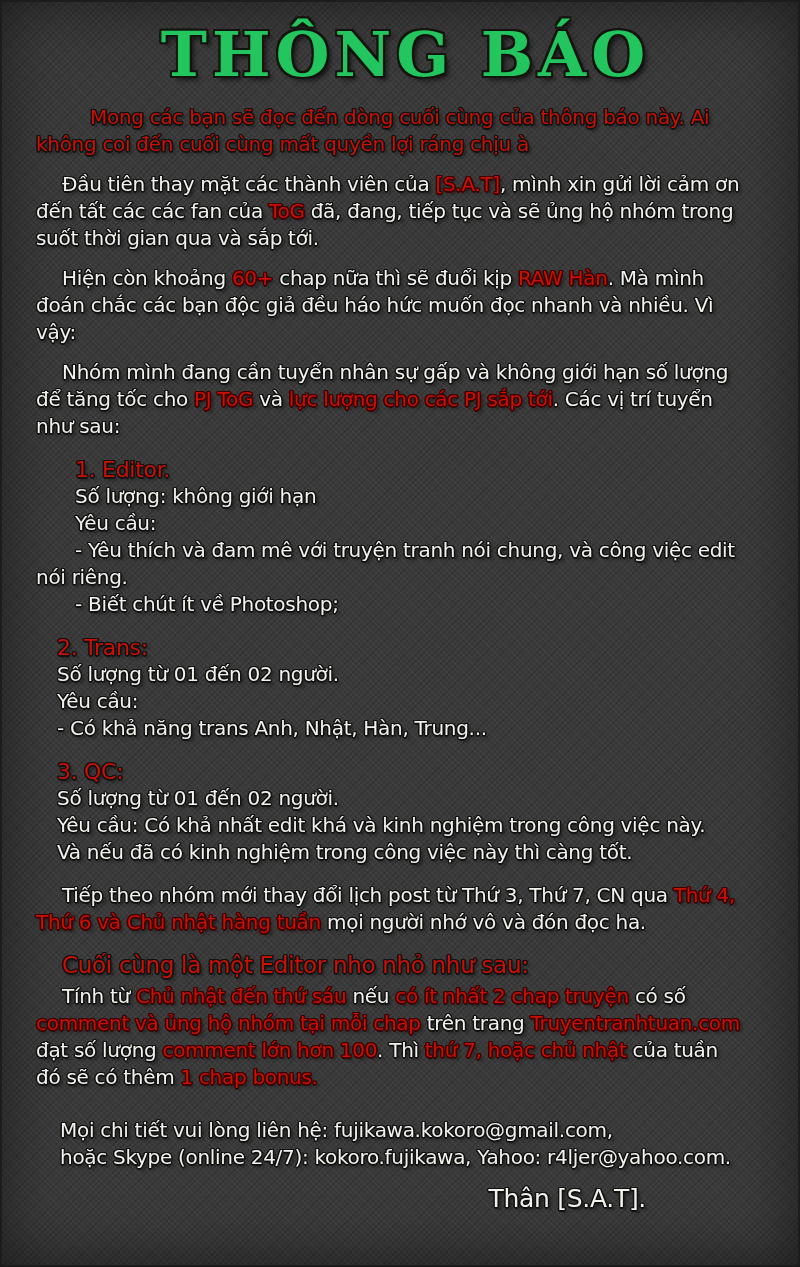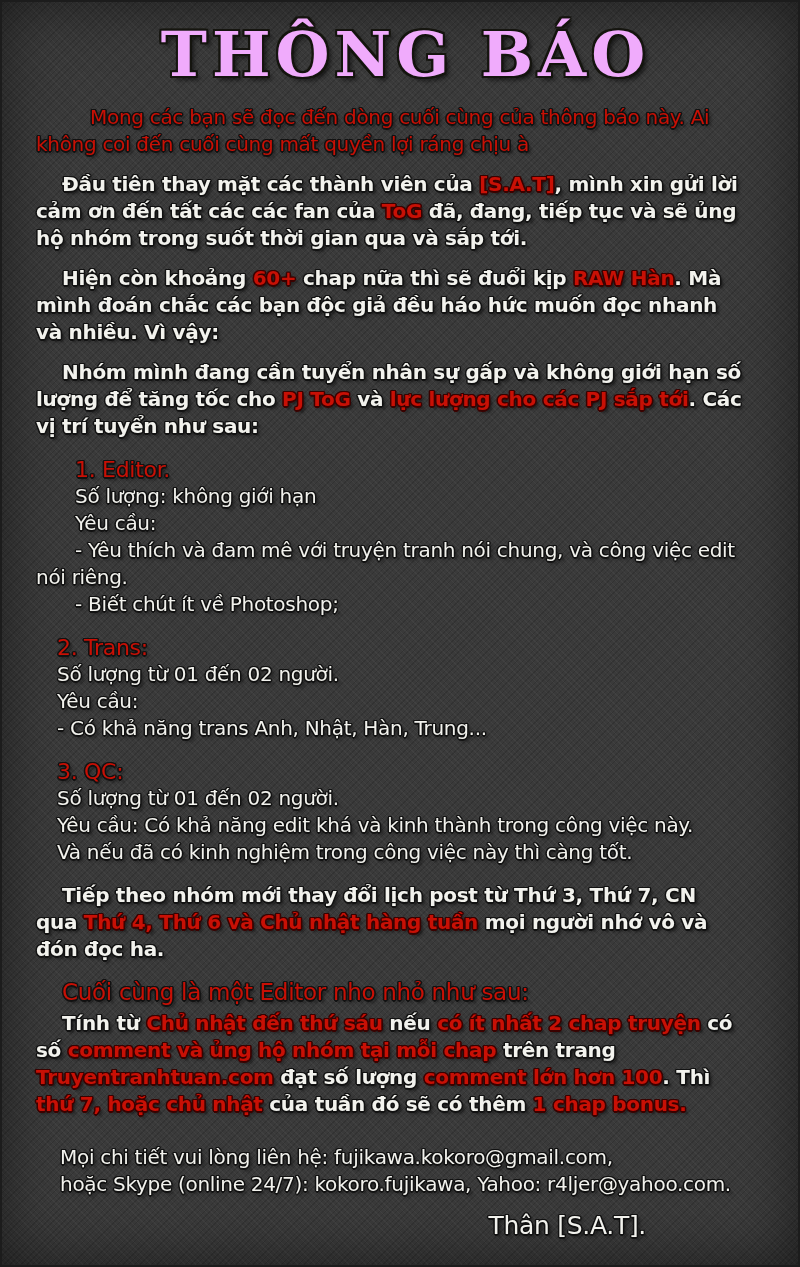--- a/index.html
+++ b/index.html
@@ -10,42 +10,42 @@
       repeating-linear-gradient(45deg, rgba(255,255,255,0.035) 0 1px, transparent 1px 4px),
       repeating-linear-gradient(-45deg, rgba(0,0,0,0.14) 0 1px, transparent 1px 4px);
     box-shadow: inset 0 0 60px rgba(0,0,0,0.55);
     font-family:"DejaVu Sans", sans-serif;
   }
   .frame{position:absolute;inset:0;border:2px solid #1c1c1c;pointer-events:none;}
 
   .title{
     margin:16px 0 6px 0;text-align:center;
     font-family:"DejaVu Serif", serif;font-weight:900;font-size:62px;line-height:78px;
-    letter-spacing:5px;color:#f0abfc;
+    letter-spacing:5px;color:#22c55e;
     text-shadow:2px 0 0 #15150f,-2px 0 0 #15150f,0 2px 0 #15150f,0 -2px 0 #15150f,
                 2px 2px 0 #15150f,-2px 2px 0 #15150f,2px -2px 0 #15150f,-2px -2px 0 #15150f,
                 4px 4px 4px rgba(0,0,0,.6);
     padding-left:11px;
   }
 
   .content{padding:0 58px 0 36px;font-size:20px;line-height:27px;letter-spacing:-0.3px;}
 
   .w{color:#f2f2ed;}
   .content div, .content p{
     text-shadow:1.5px 0 0 #121212,-1.5px 0 0 #121212,0 1.5px 0 #121212,0 -1.5px 0 #121212,
                 1px 1px 0 #121212,-1px 1px 0 #121212,1px -1px 0 #121212,-1px -1px 0 #121212,
                 3px 3px 3px rgba(0,0,0,.5);
   }
   .red, .red span{color:#c81005;
     text-shadow:1.5px 0 0 #3a0200,-1.5px 0 0 #3a0200,0 1.5px 0 #3a0200,0 -1.5px 0 #3a0200,
                 1px 1px 0 #3a0200,-1px 1px 0 #3a0200,1px -1px 0 #3a0200,-1px -1px 0 #3a0200,
                 3px 3px 3px rgba(0,0,0,.5);}
   span.red{color:#c81005;}
 
-  .para{margin:13px 0;text-indent:26px;font-weight:bold;}
+  .para{margin:13px 0;text-indent:26px;}
   .intro{text-indent:54px;margin:10px 0 13px 0;}
 
   .section{margin:16px 0;}
   .section .line{text-indent:39px;}
   .section .heading{font-size:22px;text-indent:39px;}
   .section.compact .line, .section.compact .heading{text-indent:21px;}
   .section .indent2{text-indent:71px;}
 
   .red-heading{font-size:23px;margin:16px 0 4px 0;text-indent:26px;}
 
@@ -80,21 +80,21 @@
   <div class="section compact">
     <div class="heading red">2. Trans:</div>
     <div class="line w">Số lượng từ 01 đến 02 người.</div>
     <div class="line w">Yêu cầu:</div>
     <div class="line w">- Có khả năng trans Anh, Nhật, Hàn, Trung...</div>
   </div>
 
   <div class="section compact">
     <div class="heading red">3. QC:</div>
     <div class="line w">Số lượng từ 01 đến 02 người.</div>
-    <div class="line w">Yêu cầu: Có khả năng edit khá và kinh thành trong công việc này.</div>
+    <div class="line w">Yêu cầu: Có khả nhất edit khá và kinh nghiệm trong công việc này.</div>
     <div class="line w indent2">Và nếu đã có kinh nghiệm trong công việc này thì càng tốt.</div>
   </div>
 
   <p class="para w"><span>Tiếp theo nhóm mới thay đổi lịch post từ Thứ 3, Thứ 7, CN qua </span><span class="red">Thứ 4, Thứ 6 và Chủ nhật hàng tuần</span><span> mọi người nhớ vô và đón đọc ha.</span></p>
 
   <div class="red-heading red">Cuối cùng là một Editor nho nhỏ như sau:</div>
 
   <p class="para w" style="margin-top:2px"><span>Tính từ </span><span class="red">Chủ nhật đến thứ sáu</span><span> nếu </span><span class="red">có ít nhất 2 chap truyện</span><span> có số </span><span class="red">comment và ủng hộ nhóm tại mỗi chap</span><span> trên trang </span><span class="red">Truyentranhtuan.com</span><span> đạt số lượng </span><span class="red">comment lớn hơn 100</span><span>. Thì </span><span class="red">thứ 7, hoặc chủ nhật</span><span> của tuần đó sẽ có thêm </span><span class="red">1 chap bonus.</span></p>
 
   <div class="contact w">

